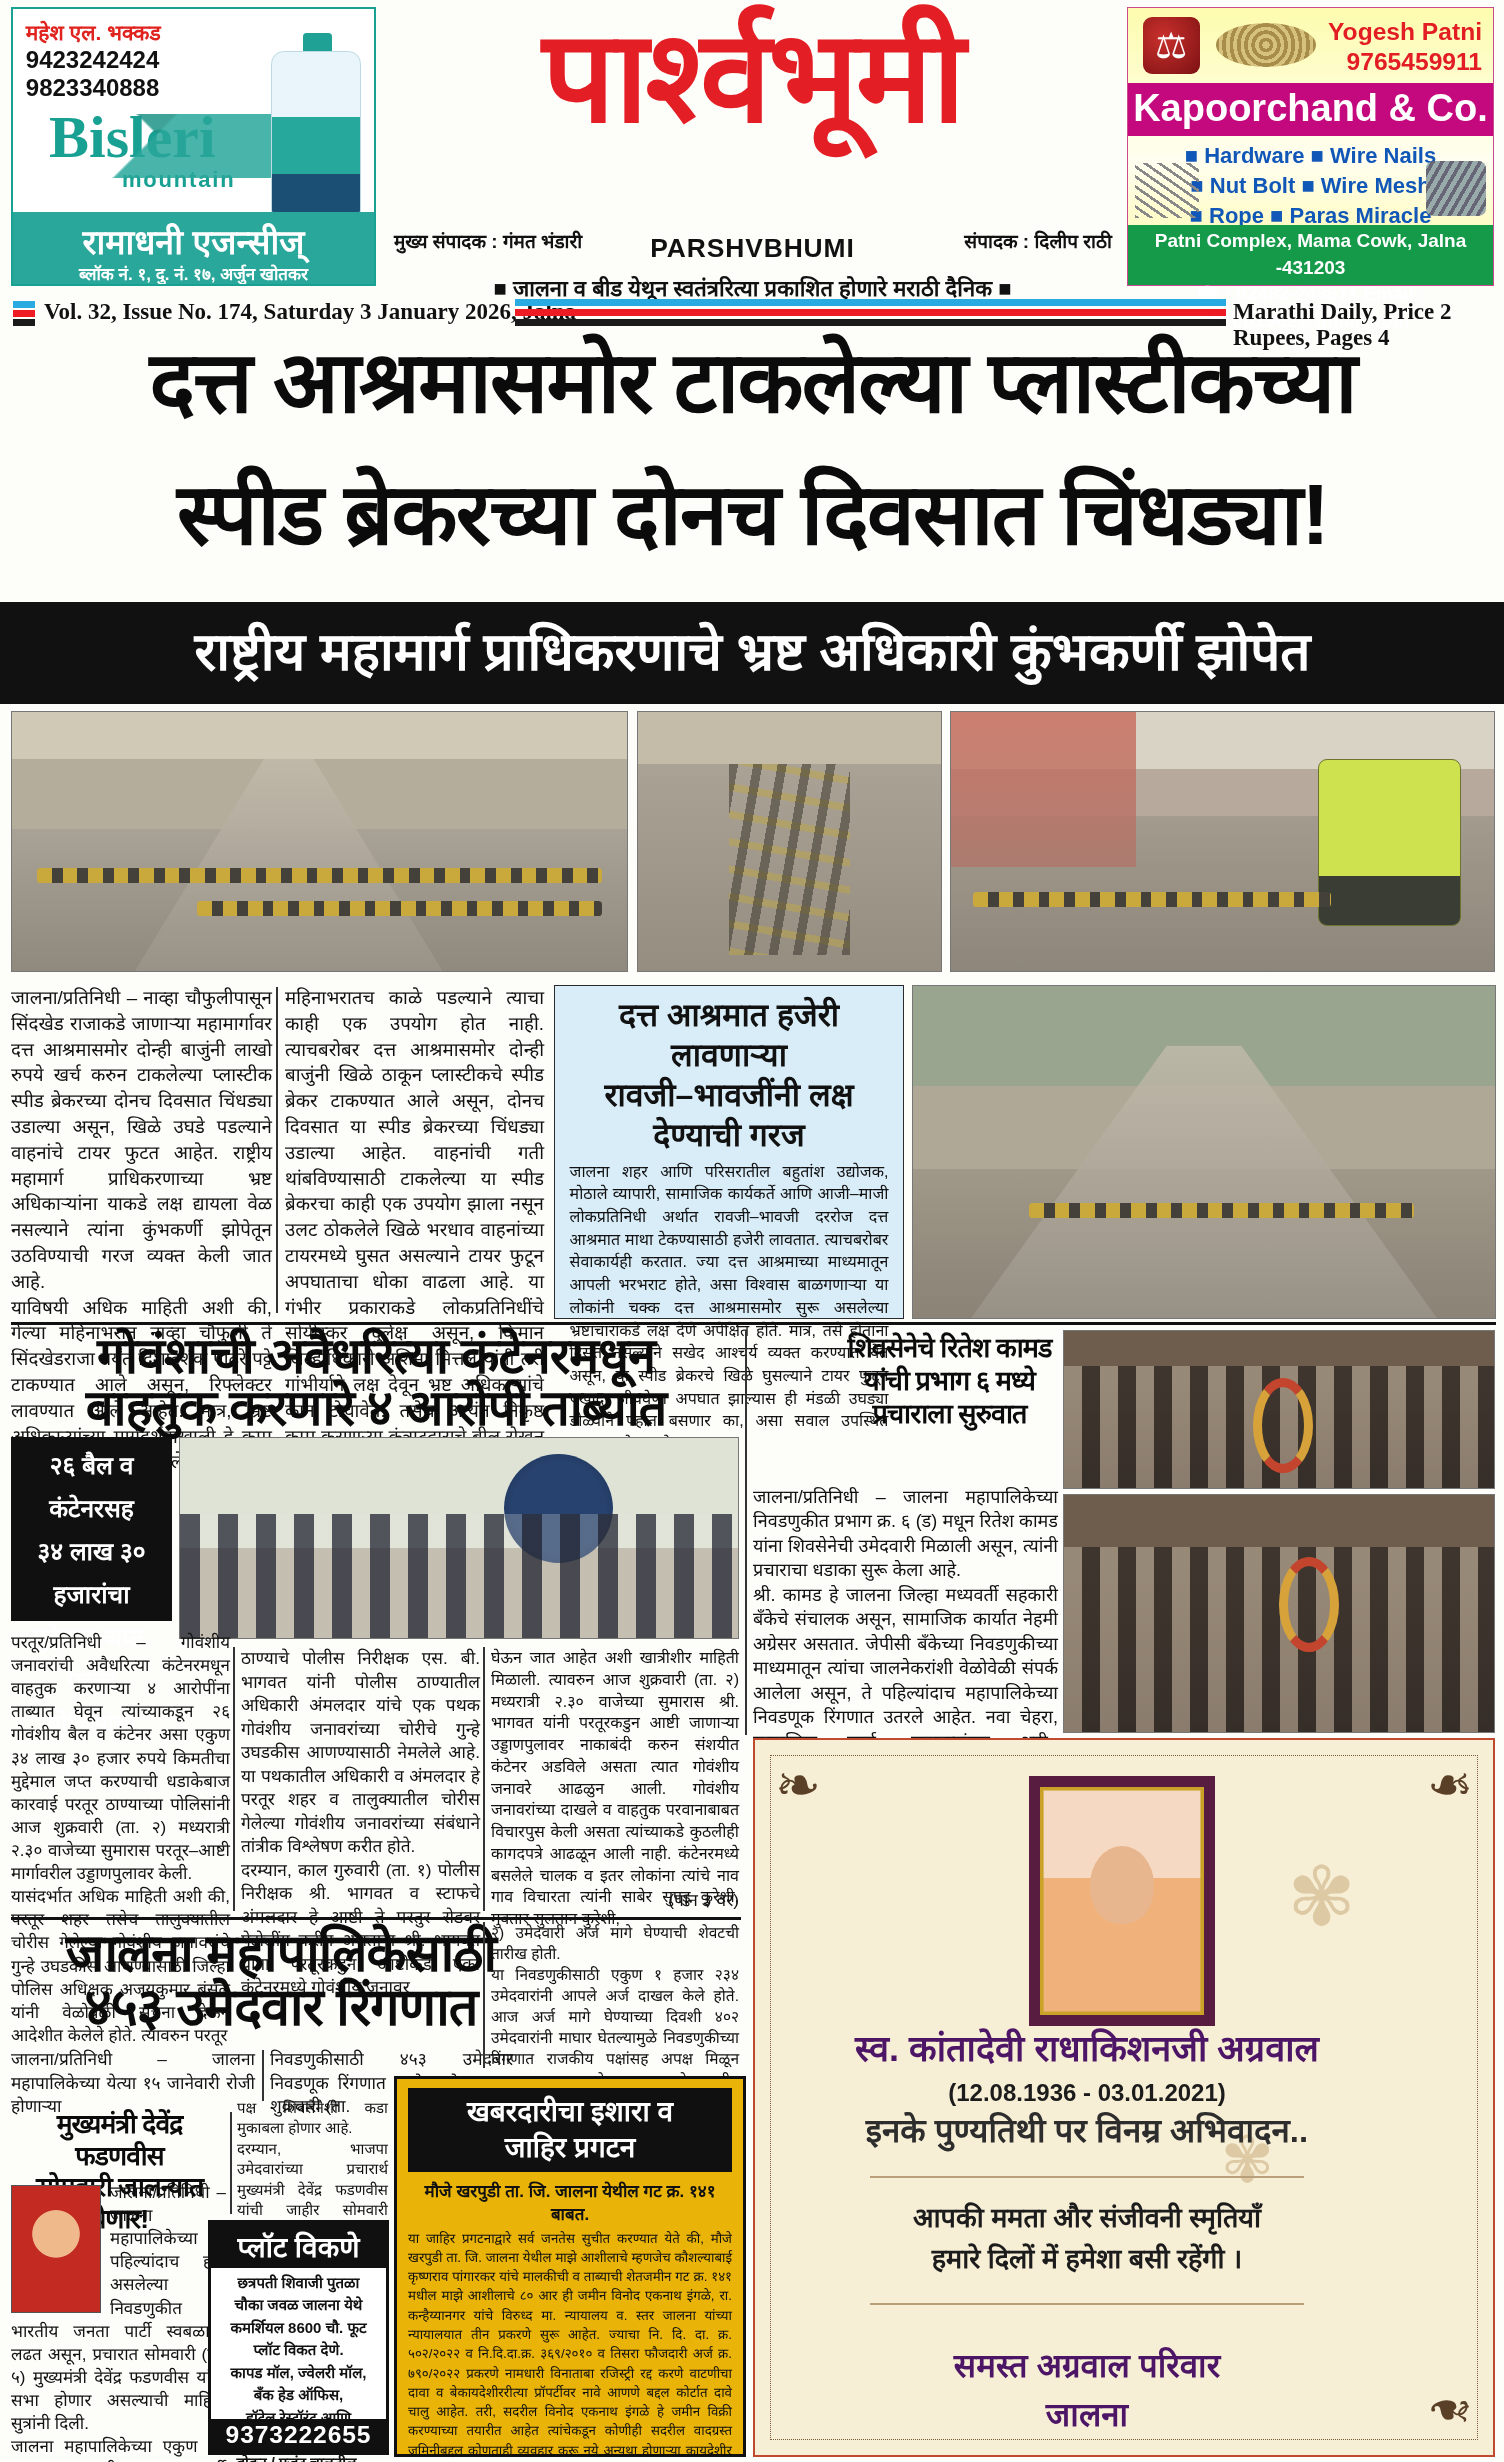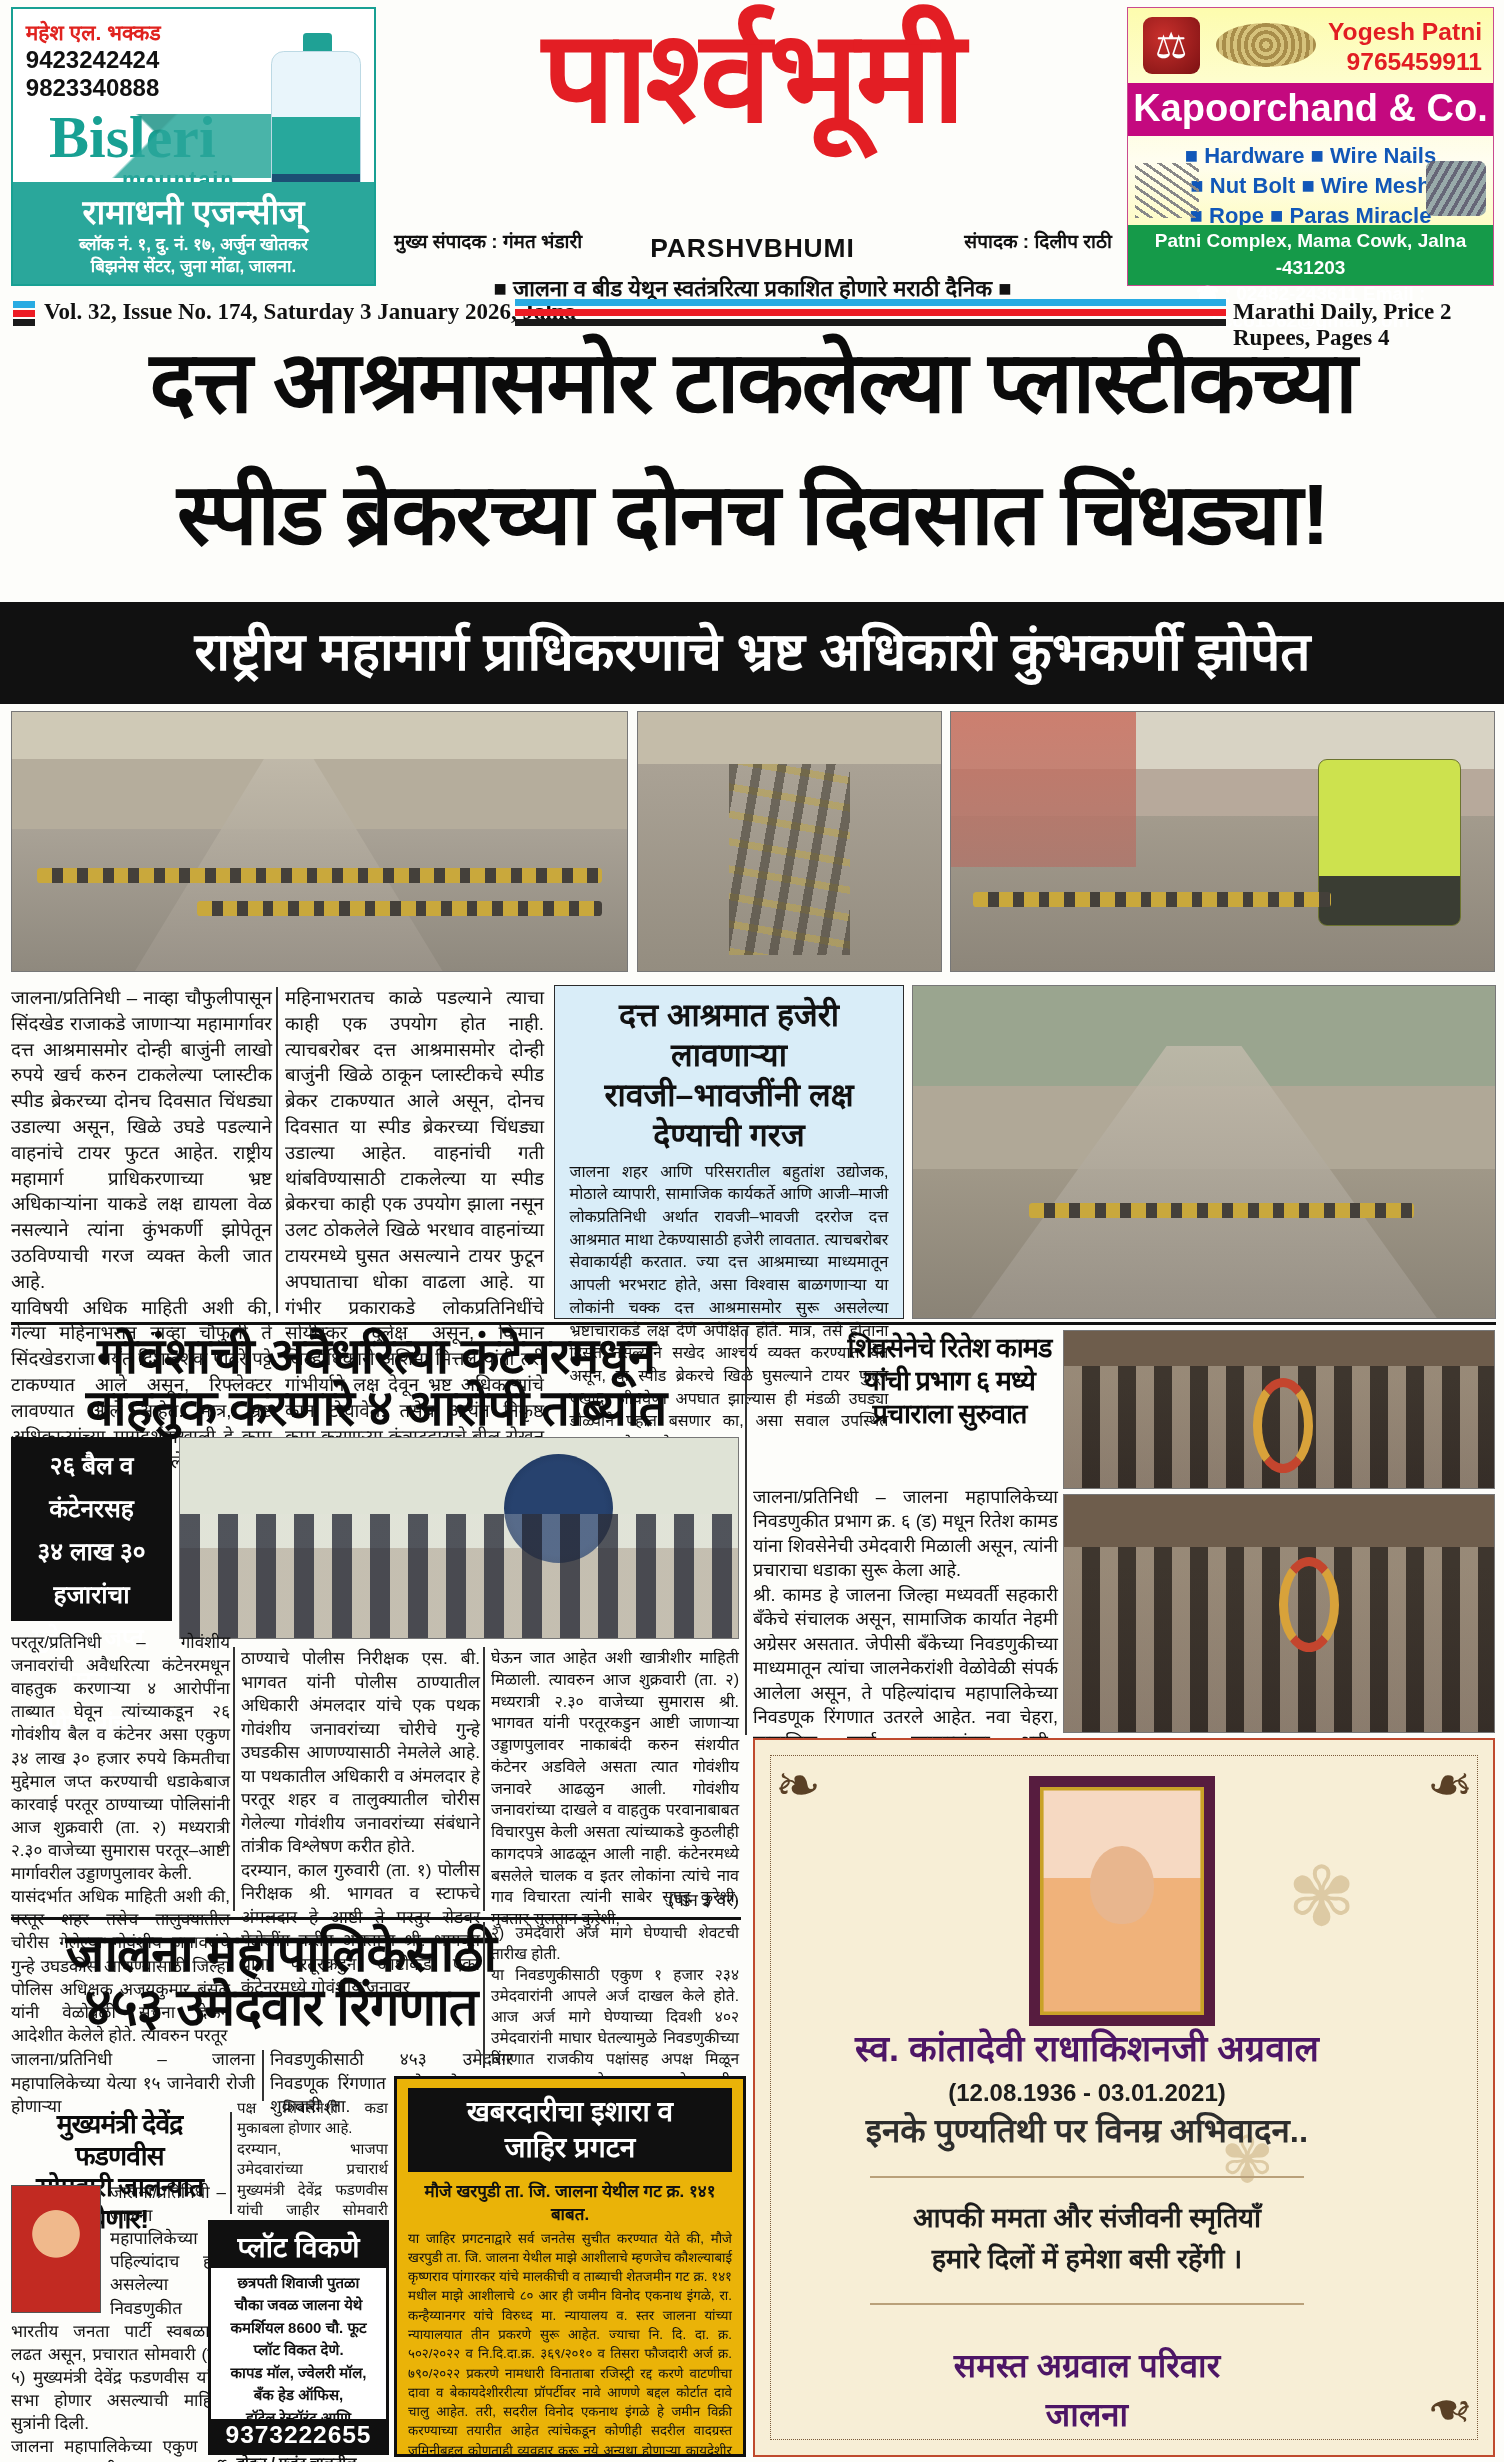--- a/index.html
+++ b/index.html
@@ -18,21 +18,21 @@
   .bis-sub{color:#18a093;font-weight:bold;font-size:22px;padding-left:109px;letter-spacing:1.8px;}
   .bis-mountain{position:absolute;left:0;bottom:106px;width:274px;height:64px;
      background:
        linear-gradient(135deg, transparent 48%, #2aa79b 49%) ,
        linear-gradient(45deg, transparent 55%, #1f9488 56%);
      opacity:.85;}
   .bis-bottle{position:absolute;right:12.8px;top:42px;width:88px;height:170px;border-radius:12.8px;
      background:linear-gradient(180deg,#e9f5fb 0 38%, #27a89c 38% 72%, #1c4f74 72% 100%);
      border:1.8px solid #bcd9e4;}
   .bis-cap{position:absolute;right:42px;top:24px;width:29px;height:22px;background:#1fa195;border-radius:3.6px;}
-  .bis-band{position:absolute;left:0;right:0;bottom:0;height:102px;background:#2aa79b;color:#fff;text-align:center;}
+  .bis-band{position:absolute;left:0;right:0;bottom:0;height:72px;background:#2aa79b;color:#fff;text-align:center;}
   .bis-agency{font-size:34px;font-weight:bold;padding-top:5.5px;}
   .bis-addr{font-size:17px;font-weight:bold;line-height:1.3;}
 
   .kap-ad{border:1.8px solid #c94a8f;background:linear-gradient(180deg,#fdfcae,#fffef0 55%,#fdfa9e);}
   .kap-contact{position:absolute;right:11px;top:9px;color:#e21d23;font-weight:bold;font-size:24.6px;text-align:right;line-height:1.2;}
   .kap-logo{position:absolute;left:14.6px;top:9px;width:57px;height:57px;border-radius:9px;
      background:radial-gradient(circle at 35% 35%, #c9302c, #7c1113);color:#fff;font-size:36px;text-align:center;line-height:57px;}
   .kap-rope{position:absolute;left:88px;top:14.6px;width:100px;height:44px;border-radius:50%;
      background:repeating-radial-gradient(circle at 50% 50%, #d6c27c 0 3.6px, #a88d4a 3.6px 7.3px);}
   .kap-band{position:absolute;left:0;right:0;top:75px;height:53px;background:#c4097f;color:#fff;

